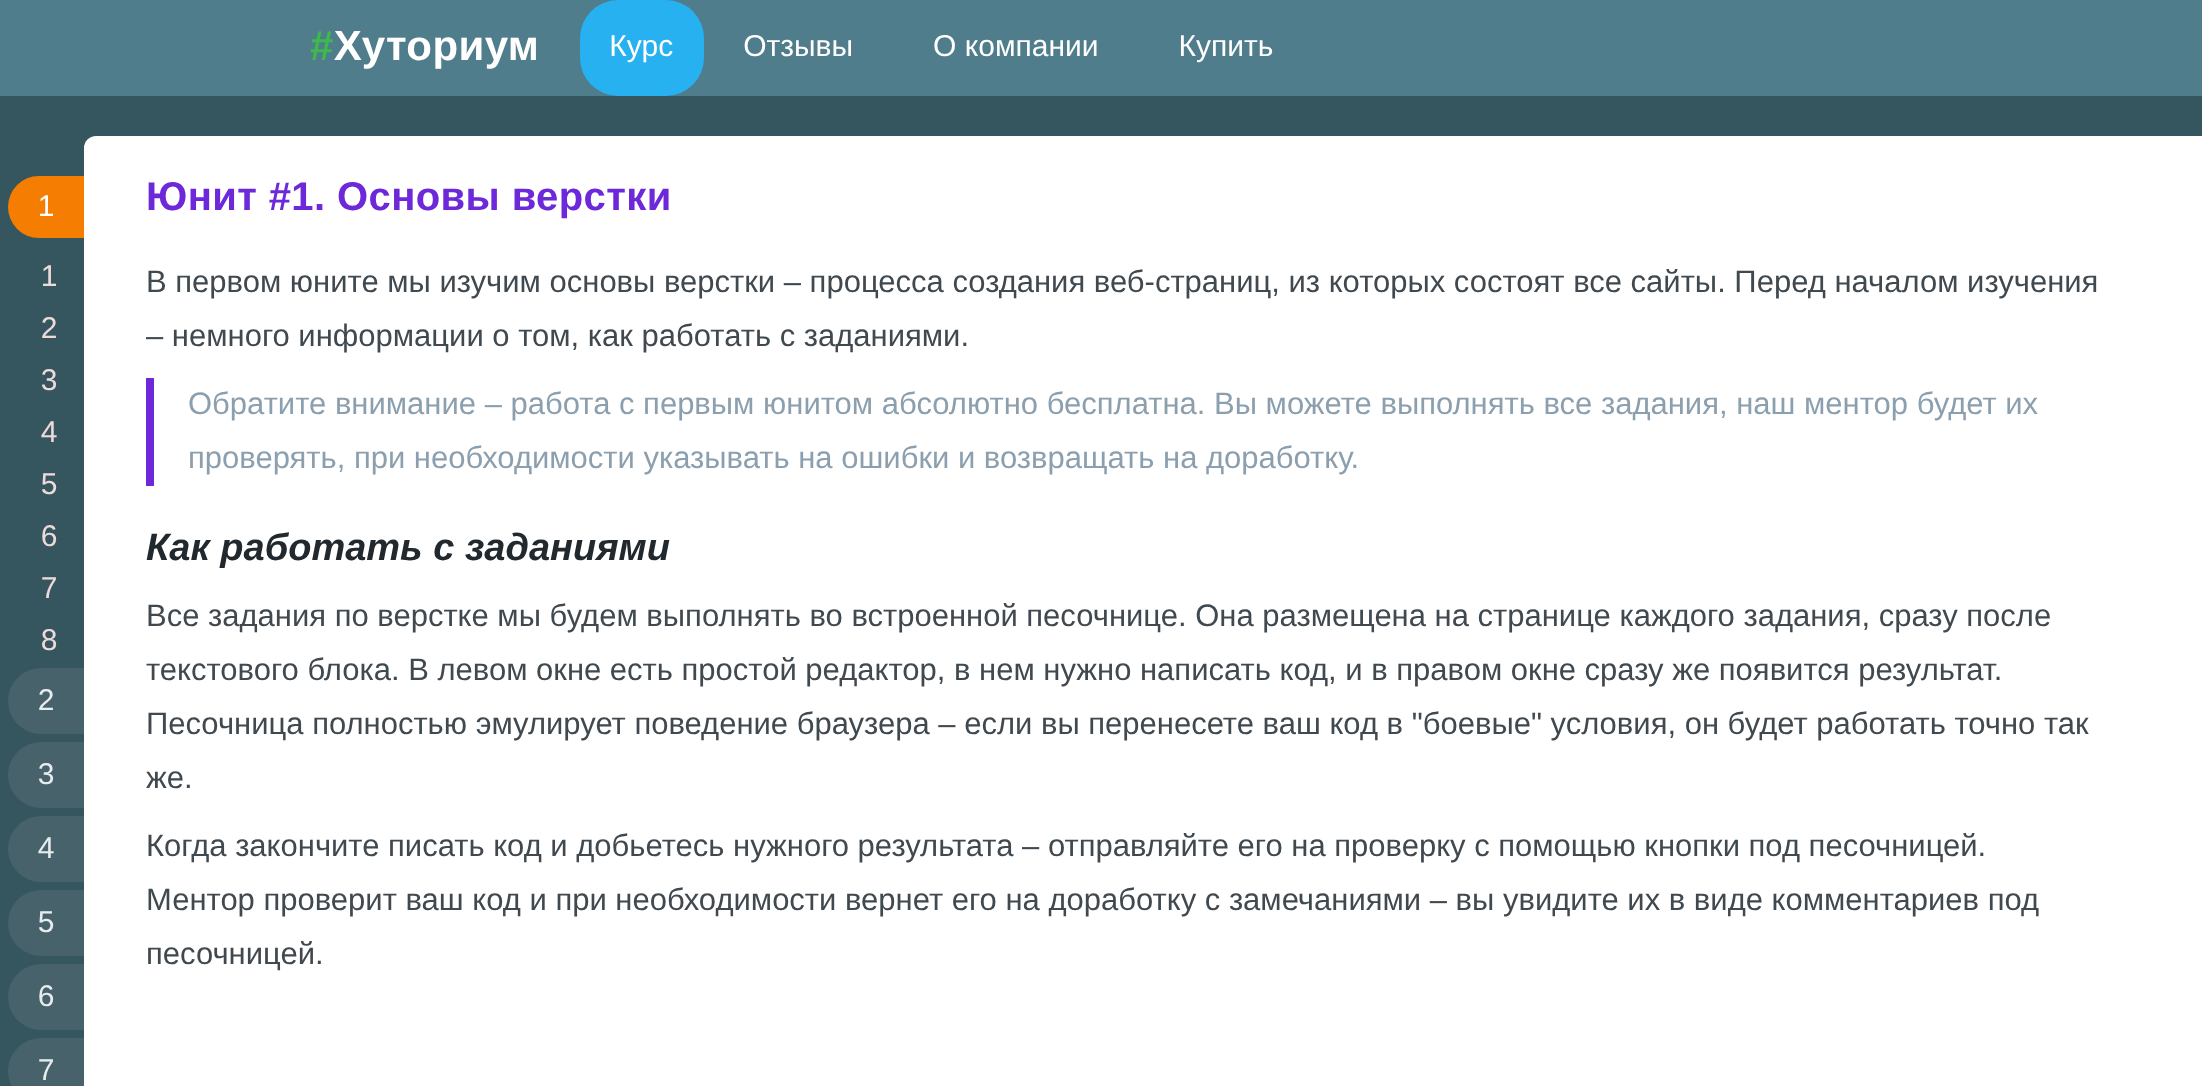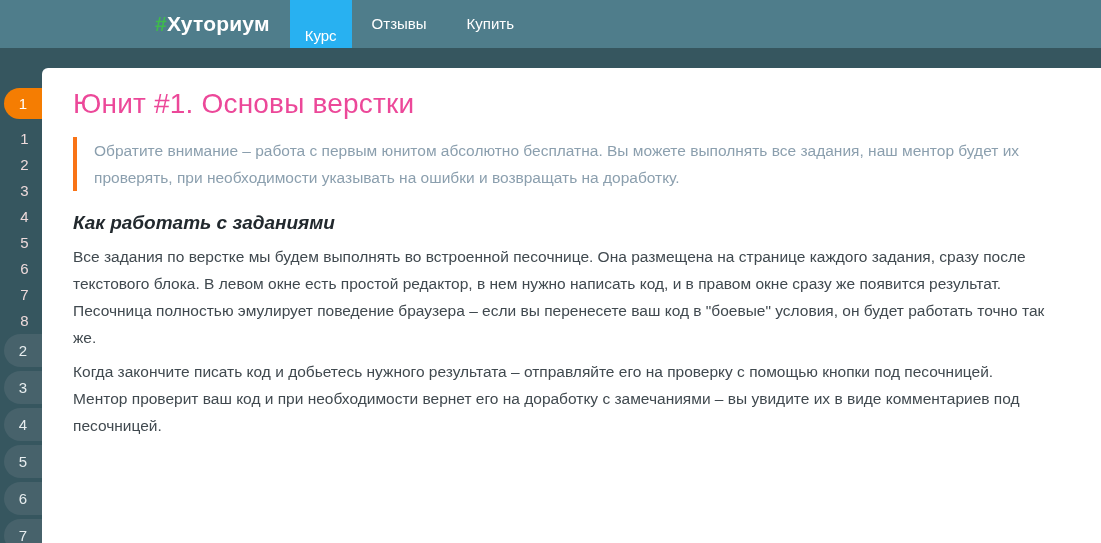--- a/index.html
+++ b/index.html
@@ -18,21 +18,21 @@
     margin-left: 155px; align-self: center;
     font-size: 21px; font-weight: bold; color: #ffffff;
     letter-spacing: .2px; cursor: pointer; white-space: nowrap;
   }
   .logo .hash { color: #3eba4d; font-weight: bold; }
   .nav { display: flex; margin-left: 20px; }
   .nav-item {
     color: #ffffff; font-size: 15px; line-height: 48px;
     padding: 0 20px; text-decoration: none; cursor: pointer; white-space: nowrap;
   }
-  .nav-item.active { background: #28b1f1; padding: 12px 15px; }
+  .nav-item.active { background: #28b1f1; padding: 0 15px; border-radius: 19px; }
   
   .page { position: relative; height: 495px; display: flex; background: #36565f; }
   .sidebar {
     width: 42px; flex: 0 0 42px; padding-top: 40px;
     display: flex; flex-direction: column;
   }
   .pill {
     margin-left: 4px; width: 38px; height: 31px; line-height: 31px;
     border-radius: 16px 0 0 16px; text-align: center;
     font-size: 15px; color: #ffffff; cursor: pointer;
@@ -48,45 +48,46 @@
     border-radius: 17px 0 0 17px; margin-top: 0; margin-bottom: 4px;
   }
   .unit-pill:first-of-type { margin-top: 7px; }
   
   .card {
     flex: 1 1 auto; margin-top: 20px; background: #ffffff;
     border-radius: 6px 0 0 0; min-height: 620px;
     padding: 1px 50px 30px 31px;
   }
   .card h1 {
-    margin: 19px 0 17px; font-size: 28px; font-weight: 400;
-    color: #ec4899; letter-spacing: .2px;
+    margin: 19px 0 17px; font-size: 20px; font-weight: 700;
+    color: #6d28d9; letter-spacing: .2px;
   }
   .card p {
     margin: 0 0 7px; font-size: 15.5px; line-height: 27px; color: #40494f;
   }
   .card blockquote {
     margin: 7px 0 0; padding: 0 0 0 17px;
-    border-left: 4px solid #f97316;
+    border-left: 4px solid #6d28d9;
     font-size: 15.5px; line-height: 27px; color: #8b9fae;
   }
   .card h2 {
     margin: 21px 0 9px; font-size: 19px; font-weight: 700; color: #22292e; font-style: italic;
   }
 </style>
 </head>
 <body>
 
 <header class="navbar">
   <div class="logo">
     <span class="hash">#</span><span>Хуториум</span>
   </div>
   <nav class="nav">
     <a class="nav-item active">Курс</a>
     <a class="nav-item">Отзывы</a>
+    <a class="nav-item">О компании</a>
     <a class="nav-item">Купить</a>
   </nav>
 </header>
 
 <div class="page">
   <aside class="sidebar">
     <div class="pill active-pill">1</div>
     <div class="lessons">
       <a class="lesson">1</a>
       <a class="lesson">2</a>
@@ -100,18 +101,19 @@
     <div class="pill unit-pill">2</div>
     <div class="pill unit-pill">3</div>
     <div class="pill unit-pill">4</div>
     <div class="pill unit-pill">5</div>
     <div class="pill unit-pill">6</div>
     <div class="pill unit-pill">7</div>
   </aside>
 
   <main class="card">
     <h1>Юнит #1. Основы верстки</h1>
+    <p>В первом юните мы изучим основы верстки – процесса создания веб-страниц, из которых состоят все сайты. Перед началом изучения – немного информации о том, как работать с заданиями.</p>
     <blockquote>Обратите внимание – работа с первым юнитом абсолютно бесплатна. Вы можете выполнять все задания, наш ментор будет их проверять, при необходимости указывать на ошибки и возвращать на доработку.</blockquote>
     <h2>Как работать с заданиями</h2>
     <p>Все задания по верстке мы будем выполнять во встроенной песочнице. Она размещена на странице каждого задания, сразу после текстового блока. В левом окне есть простой редактор, в нем нужно написать код, и в правом окне сразу же появится результат. Песочница полностью эмулирует поведение браузера – если вы перенесете ваш код в "боевые" условия, он будет работать точно так же.</p>
     <p>Когда закончите писать код и добьетесь нужного результата – отправляйте его на проверку с помощью кнопки под песочницей. Ментор проверит ваш код и при необходимости вернет его на доработку с замечаниями – вы увидите их в виде комментариев под песочницей.</p>
   </main>
 </div>
 
 </body></html>

